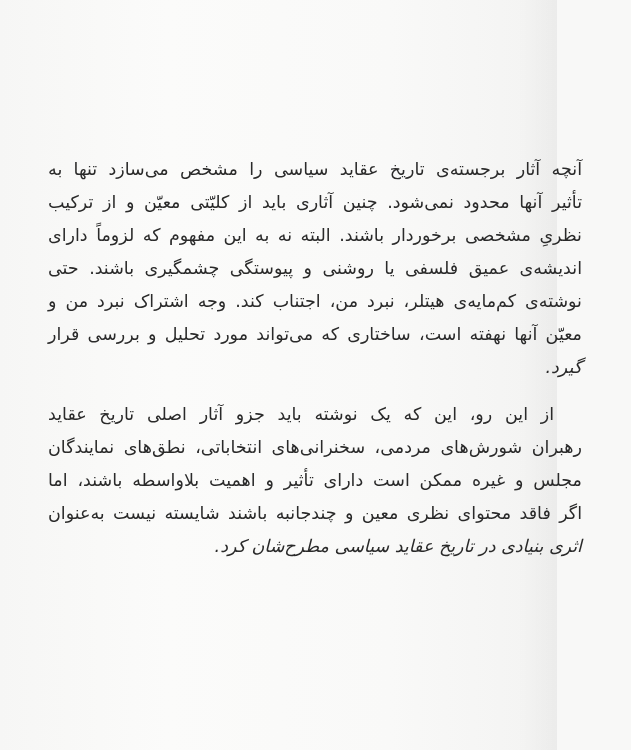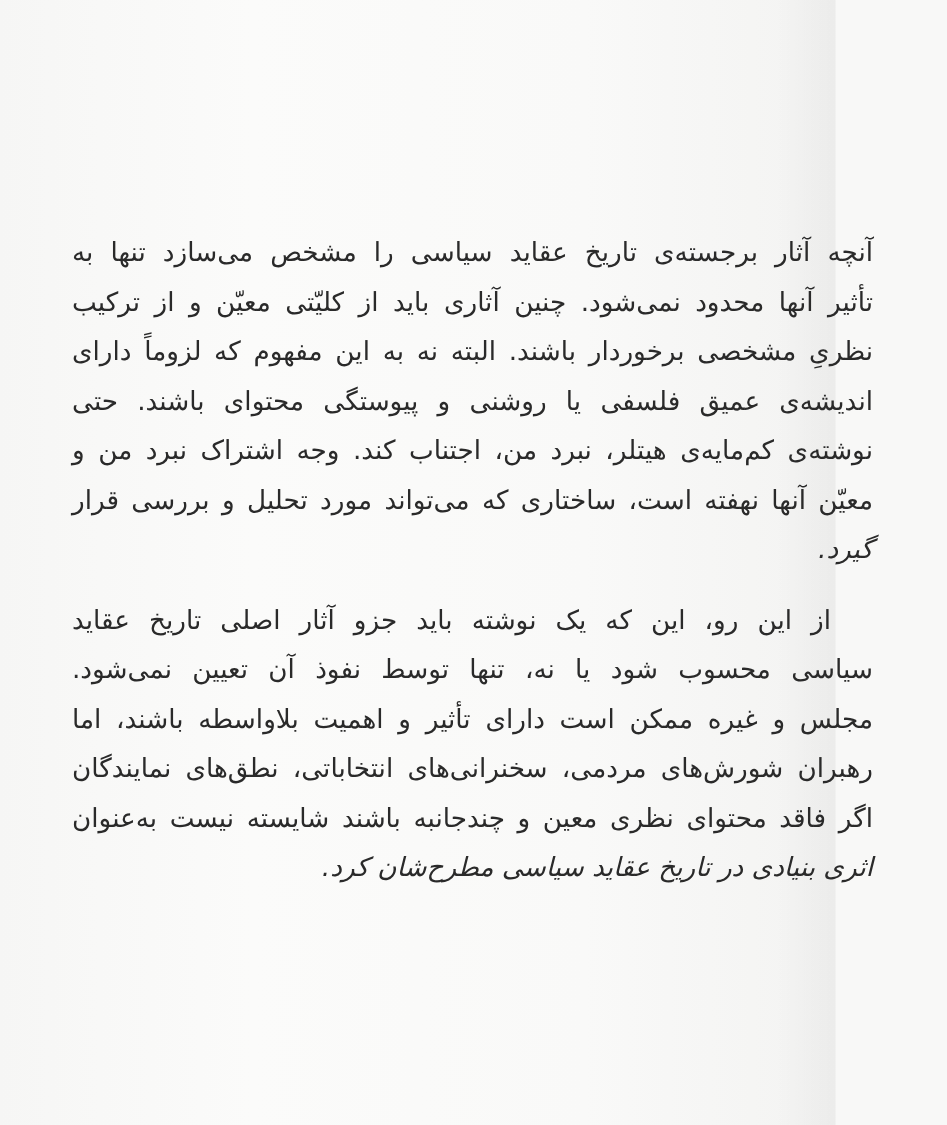--- a/index.html
+++ b/index.html
@@ -54,30 +54,29 @@
 <body>
 
 <div class="page">
   <div class="gutter-shade"></div>
 
   <div class="text-block">
     <div class="paragraph">
       <span class="line">آنچه آثار برجسته‌ی تاریخ عقاید سیاسی را مشخص می‌سازد تنها به</span>
       <span class="line">تأثیر آنها محدود نمی‌شود. چنین آثاری باید از کلیّتی معیّن و از ترکیب</span>
       <span class="line">نظریِ مشخصی برخوردار باشند. البته نه به این مفهوم که لزوماً دارای</span>
-      <span class="line">اندیشه‌ی عمیق فلسفی یا روشنی و پیوستگی محتوای باشند. حتی</span>
+      <span class="line">اندیشه‌ی عمیق فلسفی یا روشنی و پیوستگی چشمگیری باشند. حتی</span>
       <span class="line">نوشته‌ی کم‌مایه‌ی هیتلر، نبرد من، اجتناب کند. وجه اشتراک نبرد من و</span>
       <span class="line">معیّن آنها نهفته است، ساختاری که می‌تواند مورد تحلیل و بررسی قرار</span>
       <span class="line last">گیرد.</span>
     </div>
 
     <div class="para-gap"></div>
 
     <div class="paragraph">
       <span class="line" style="padding-right:28px; box-sizing:border-box;">از این رو، این که یک نوشته باید جزو آثار اصلی تاریخ عقاید</span>
-      <span class="line">سیاسی محسوب شود یا نه، تنها توسط نفوذ آن تعیین نمی‌شود.</span>
+      <span class="line">رهبران شورش‌های مردمی، سخنرانی‌های انتخاباتی، نطق‌های نمایندگان</span>
       <span class="line">مجلس و غیره ممکن است دارای تأثیر و اهمیت بلاواسطه باشند، اما</span>
-      <span class="line">رهبران شورش‌های مردمی، سخنرانی‌های انتخاباتی، نطق‌های نمایندگان</span>
       <span class="line">اگر فاقد محتوای نظری معین و چندجانبه باشند شایسته نیست به‌عنوان</span>
       <span class="line last">اثری بنیادی در تاریخ عقاید سیاسی مطرح‌شان کرد.</span>
     </div>
   </div>
 </div>
 
 </body></html>

